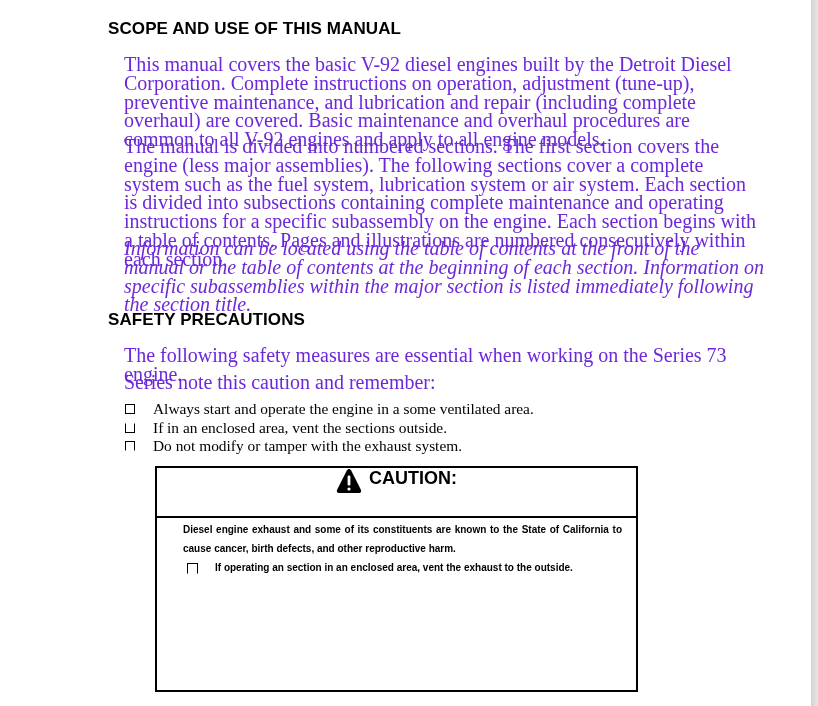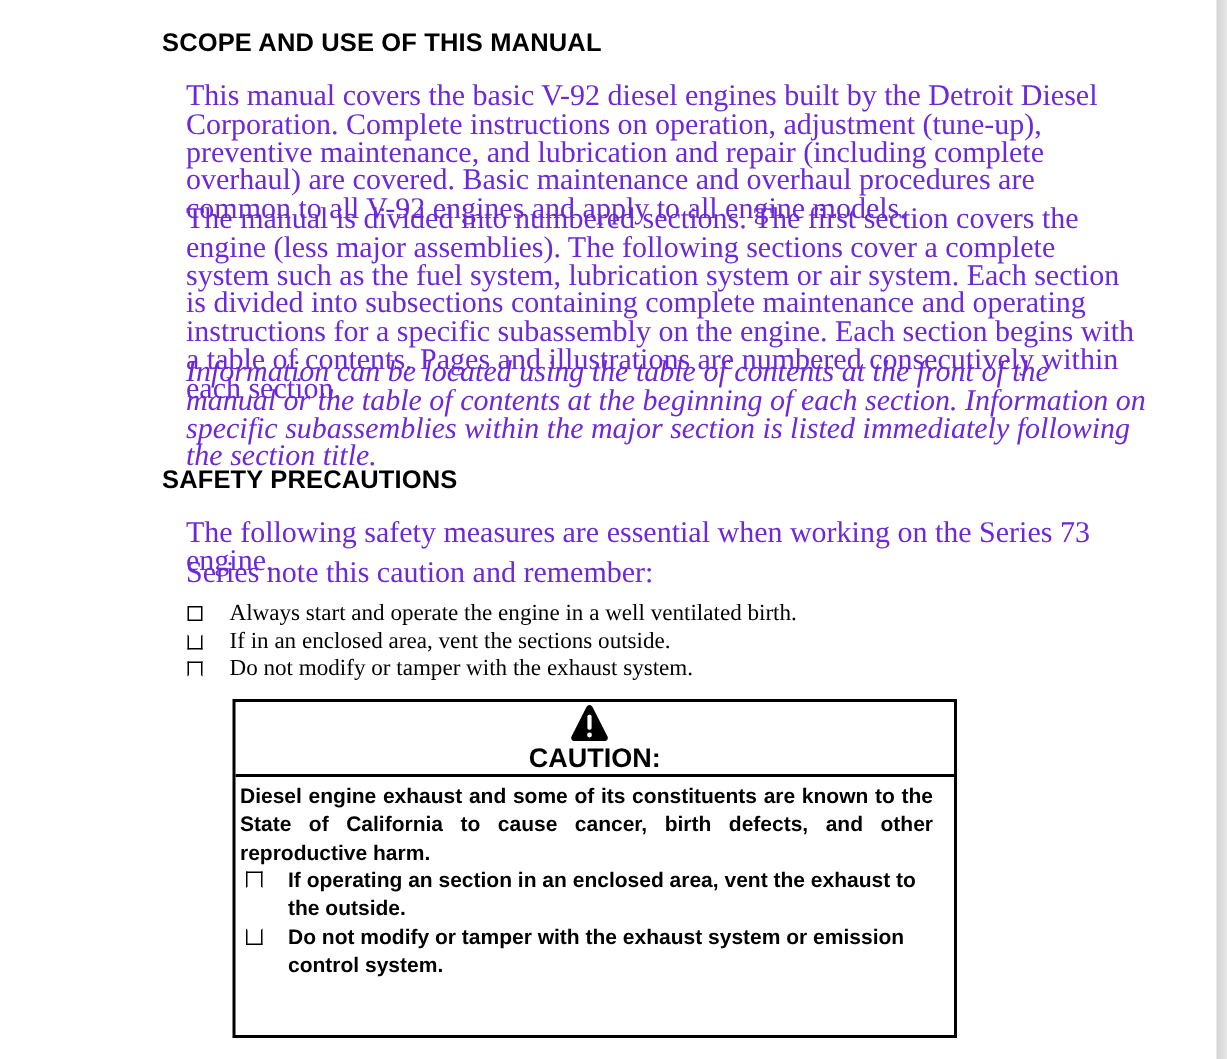--- a/index.html
+++ b/index.html
@@ -37,30 +37,30 @@
     .cb.no-top { border-top-color: transparent; }
     .cb.no-bottom { border-bottom-color: transparent; }
     .li .t { position: absolute; left: 28px; top: 0; white-space: nowrap; }
 
     .caution {
       position: absolute; left: 155px; top: 466px; width: 483px; height: 226px;
       border: 2px solid #000; box-sizing: border-box;
     }
     .caution-head {
       height: 48px; border-bottom: 2px solid #000;
-      display: flex; align-items: center; justify-content: center; flex-direction: column;
+      display: flex; justify-content: center;
     }
     .warn-icon { width: 26px; height: 26px; margin-right: 7px; }
     .caution-title {
       font-family: "Liberation Sans", sans-serif; font-weight: bold; font-size: 18px;
     }
     .caution-body {
-      padding: 3px 14px 0 3px;
+      padding: 3px 14px 0 26px;
       font-family: "Liberation Sans", sans-serif; font-weight: bold;
-      font-size: 14px; line-height: 18.8px; color: #000;
+      font-size: 10px; line-height: 18.8px; color: #000;
     }
     .caution-intro { text-align: justify; text-align-last: left; margin: 0; }
     .c-li { position: relative; padding-left: 32px; }
     .c-li .cb { left: 4px; top: 4px; width: 11px; height: 11px; }
   </style>
 </head>
 <body>
 
 <div class="page">
   <h2 class="h" style="top:19px;">SCOPE AND USE OF THIS MANUAL</h2>
@@ -70,21 +70,21 @@
   <p class="p" style="top:239px;font-style:italic;">Information can be located using the table of contents at the front of the manual or the table of contents at the beginning of each section. Information on specific subassemblies within the major section is listed immediately following the section title.</p>
 
   <h2 class="h" style="top:310px;">SAFETY PRECAUTIONS</h2>
 
   <p class="p" style="top:346px;">The following safety measures are essential when working on the Series 73 engine.</p>
   <p class="p" style="top:373px;">Series note this caution and remember:</p>
 
   <div class="list">
     <div class="li">
       <span class="cb"></span>
-      <span class="t">Always start and operate the engine in a well ventilated birth.</span>
+      <span class="t">Always start and operate the engine in a some ventilated area.</span>
     </div>
     <div class="li">
       <span class="cb no-top"></span>
       <span class="t">If in an enclosed area, vent the sections outside.</span>
     </div>
     <div class="li">
       <span class="cb no-bottom"></span>
       <span class="t">Do not modify or tamper with the exhaust system.</span>
     </div>
   </div>
@@ -97,21 +97,17 @@
         <circle cx="13" cy="21" r="1.6" fill="#fff"></circle>
       </svg>
       <span class="caution-title">CAUTION:</span>
     </div>
     <div class="caution-body">
       <p class="caution-intro">Diesel engine exhaust and some of its constituents are known to the State of California to cause cancer, birth defects, and other reproductive harm.</p>
       <div class="c-li">
         <span class="cb no-bottom"></span>
         <span>If operating an section in an enclosed area, vent the exhaust to the outside.</span>
       </div>
-      <div class="c-li">
-        <span class="cb no-top"></span>
-        <span>Do not modify or tamper with the exhaust system or emission control system.</span>
-      </div>
     </div>
   </div>
 </div>
 
 <div class="scroll-strip"></div>
 
 </body></html>

